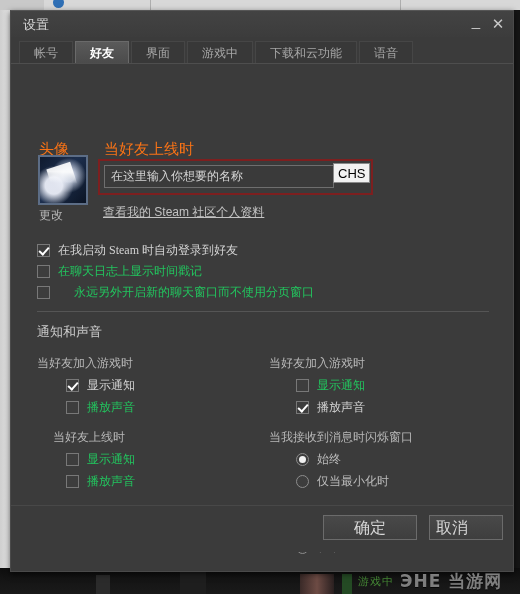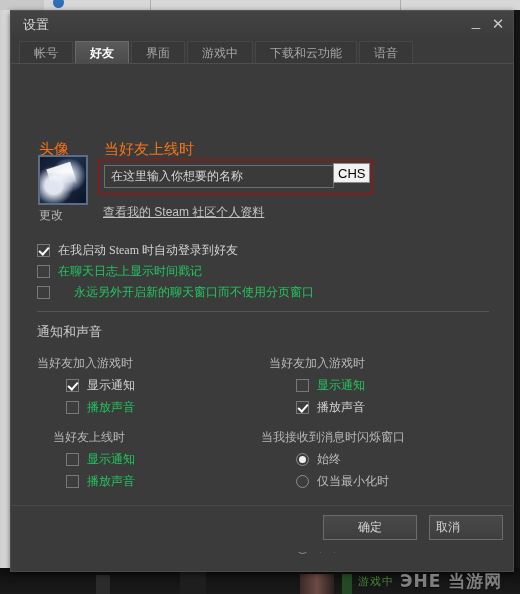--- a/index.html
+++ b/index.html
@@ -308,21 +308,21 @@
     left: 0; bottom: 0;
     width: 502px; height: 46px;
     background: #3b3b3b;
     border-top: 1px solid #484848;
   }
   .dlg-btn {
     position: absolute;
     top: 9px;
     height: 25px;
     line-height: 23px;
-    font-size: 12px;
+    font-size: 16px;
     color: #d6d6d6;
     background: linear-gradient(180deg,#494949 0%, #3e3e3e 100%);
     border: 1px solid #6b6b6b;
     box-sizing: border-box;
     text-align: center;
     cursor: pointer;
   }
   #btn-ok { left: 312px; width: 94px; }
   #btn-cancel { left: 418px; width: 74px; text-align: left; padding-left: 6px; }
 
@@ -430,21 +430,21 @@
     <div class="group-title" style="left:26px; top:365px;margin-left:16px;">当好友上线时</div>
     <div class="chk-row" style="left:55px; top:387px;">
       <span class="chk-box"></span>
       <span class="chk-label">显示通知</span>
     </div>
     <div class="chk-row" style="left:55px; top:409px;">
       <span class="chk-box"></span>
       <span class="chk-label">播放声音</span>
     </div>
 
-    <div class="group-title" style="left:250px; top:365px;">当我接收到消息时闪烁窗口</div>
+    <div class="group-title" style="left:258px; top:365px;">当我接收到消息时闪烁窗口</div>
     <div class="radio-row" style="left:285px; top:387px;">
       <span class="radio-mark selected"></span>
       <span class="radio-label">始终</span>
     </div>
     <div class="radio-row" style="left:285px; top:409px;">
       <span class="radio-mark"></span>
       <span class="radio-label">仅当最小化时</span>
     </div>
     <div class="radio-row" style="left:285px; top:431px;margin-top:44px;">
       <span class="radio-mark"></span>

